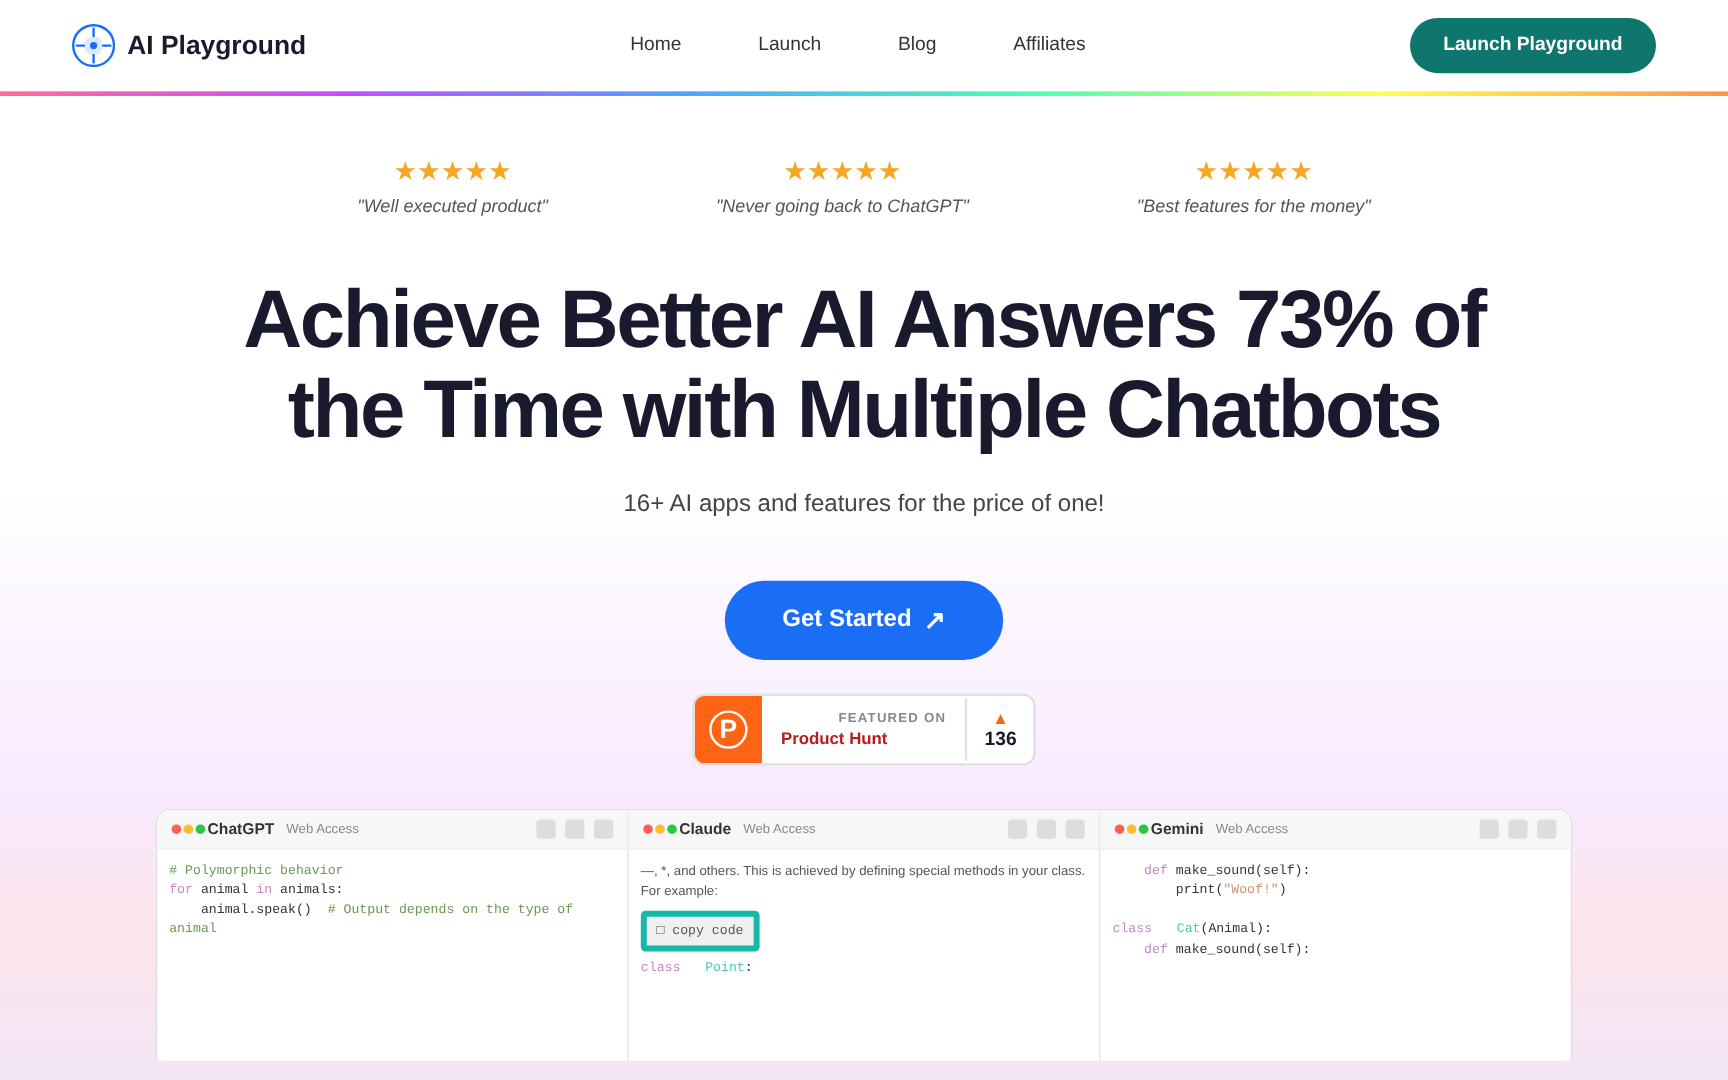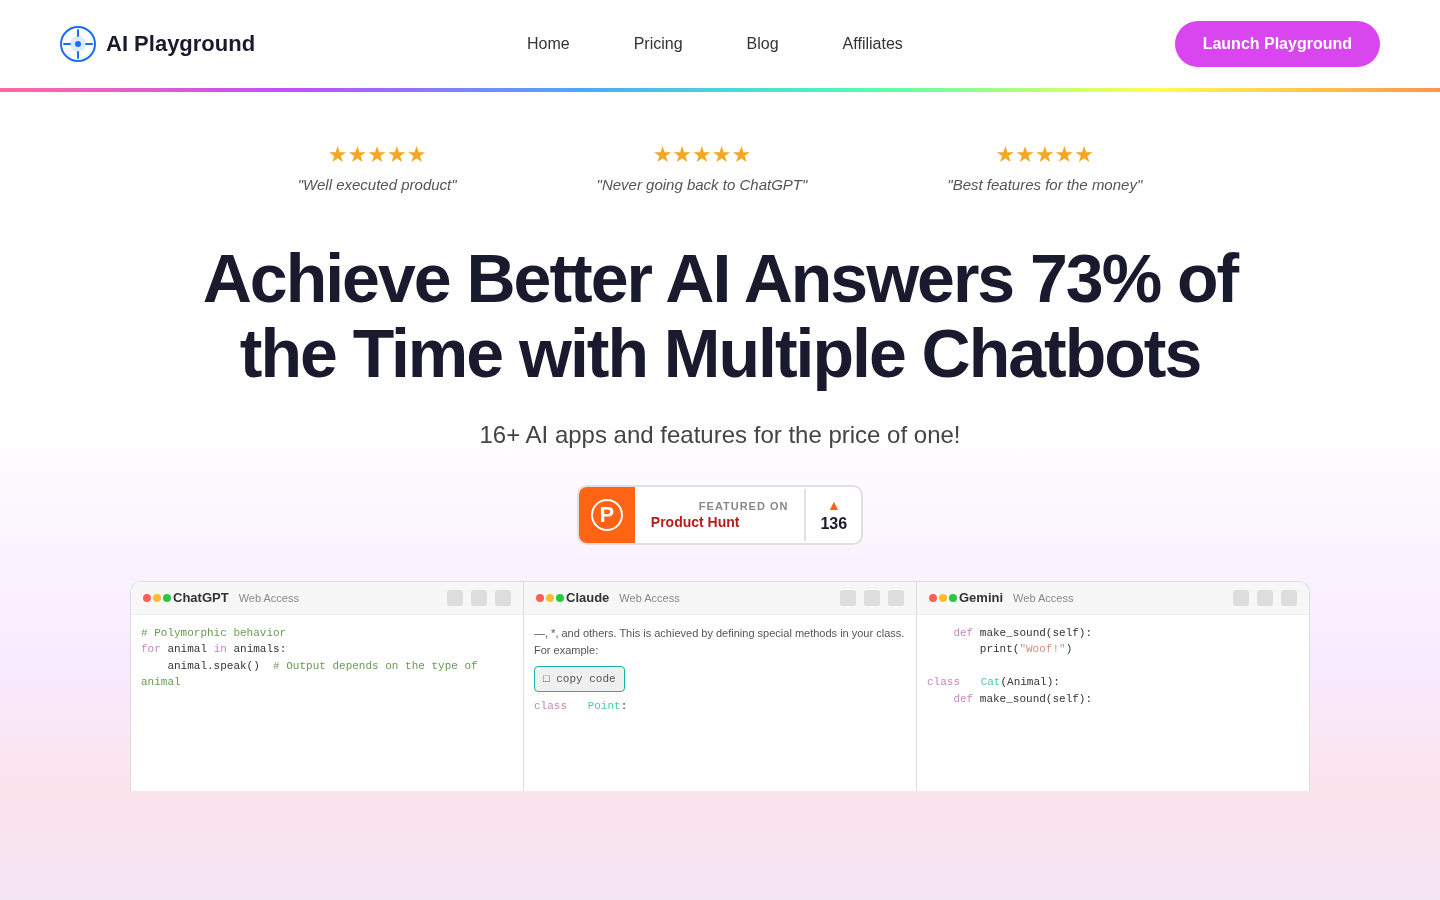--- a/index.html
+++ b/index.html
@@ -11,21 +11,21 @@
       min-height: 900px;
       overflow-x: hidden;
     }
 
     
     nav {
       display: flex;
       align-items: center;
       justify-content: space-between;
       padding: 0 60px;
-      height: 88px;
+      height: 76px;
       background: #fff;
       position: relative;
       z-index: 10;
     }
     .nav-logo {
       display: flex;
       align-items: center;
       gap: 10px;
       text-decoration: none;
     }
@@ -44,21 +44,21 @@
       gap: 64px;
     }
     .nav-link {
       font-size: 16px;
       color: #333;
       text-decoration: none;
       font-weight: 500;
       cursor: pointer;
     }
     .nav-cta {
-      background: #d946ef;
+      background: #0f766e;
       color: #fff;
       border: none;
       border-radius: 30px;
       padding: 14px 28px;
       font-size: 16px;
       font-weight: 600;
       cursor: pointer;
       white-space: nowrap;
     }
 
@@ -111,24 +111,24 @@
       font-weight: 900;
       line-height: 1.1;
       text-align: center;
       color: #1a1a2e;
       max-width: 1100px;
       margin-bottom: 30px;
       letter-spacing: -2px;
     }
 
     .subheadline {
-      font-size: 24px;
+      font-size: 20px;
       color: #444;
       text-align: center;
-      margin-bottom: 36px;
+      margin-bottom: 52px;
     }
 
     
     .cta-btn {
       background: #1a6ef5;
       color: #fff;
       border: none;
       border-radius: 50px;
       padding: 20px 48px;
       font-size: 20px;
@@ -257,21 +257,21 @@
       font-size: 11px;
       line-height: 1.5;
       color: #333;
       flex: 1;
       overflow: hidden;
     }
     .code-comment { color: #6a9955; }
     .code-keyword { color: #c586c0; }
     .code-class { color: #4ec9b0; margin-left: 14px; }
     .code-string { color: #ce9178; }
-    .code-copy-box { background: #f0f0f0; border: 1px solid #14b8a6; border-radius: 4px; padding: 4px 8px; font-size: 11px; color: #555; margin: 6px 0; display: inline-block; }
+    .code-copy-box { background: #f0f0f0; border: 5px solid #14b8a6; border-radius: 4px; padding: 4px 8px; font-size: 11px; color: #555; margin: 6px 0; display: inline-block; }
 
     .panel-actions {
       display: flex;
       gap: 8px;
       margin-left: auto;
     }
     .panel-action-icon {
       width: 16px; height: 16px;
       background: #ddd;
       border-radius: 3px;
@@ -290,21 +290,21 @@
       <line x1="18" y1="4" x2="18" y2="10" stroke="#1a6ef5" stroke-width="2" stroke-linecap="round"></line>
       <line x1="18" y1="26" x2="18" y2="32" stroke="#1a6ef5" stroke-width="2" stroke-linecap="round"></line>
       <line x1="4" y1="18" x2="10" y2="18" stroke="#1a6ef5" stroke-width="2" stroke-linecap="round"></line>
       <line x1="26" y1="18" x2="32" y2="18" stroke="#1a6ef5" stroke-width="2" stroke-linecap="round"></line>
     </svg>
     <span class="nav-logo-text">AI Playground</span>
   </a>
 
   <div class="nav-links">
     <a class="nav-link" href="#">Home</a>
-    <a class="nav-link" href="#">Pricing</a>
+    <a class="nav-link" href="#">Launch</a>
     <a class="nav-link" href="#">Blog</a>
     <a class="nav-link" href="#">Affiliates</a>
   </div>
 
   <button class="nav-cta">Launch Playground</button>
 </nav>
 
 <div class="rainbow-bar"></div>
 
 <section class="hero">
@@ -321,20 +321,24 @@
     <div class="review-item">
       <div class="stars">★★★★★</div>
       <span class="review-text">"Best features for the money"</span>
     </div>
   </div>
 
   <h1 class="headline">Achieve Better AI Answers 73% of the Time with Multiple Chatbots</h1>
 
   <p class="subheadline">16+ AI apps and features for the price of one!</p>
 
+  <button class="cta-btn">
+    <span>Get Started</span>
+    <span class="cta-arrow">↗</span>
+  </button>
 
   <div class="ph-badge">
     <div class="ph-logo">
       <div class="ph-logo-text">P</div>
     </div>
     <div class="ph-info">
       <span class="ph-featured">FEATURED ON</span>
       <span class="ph-name">Product Hunt</span>
     </div>
     <div class="ph-count">

